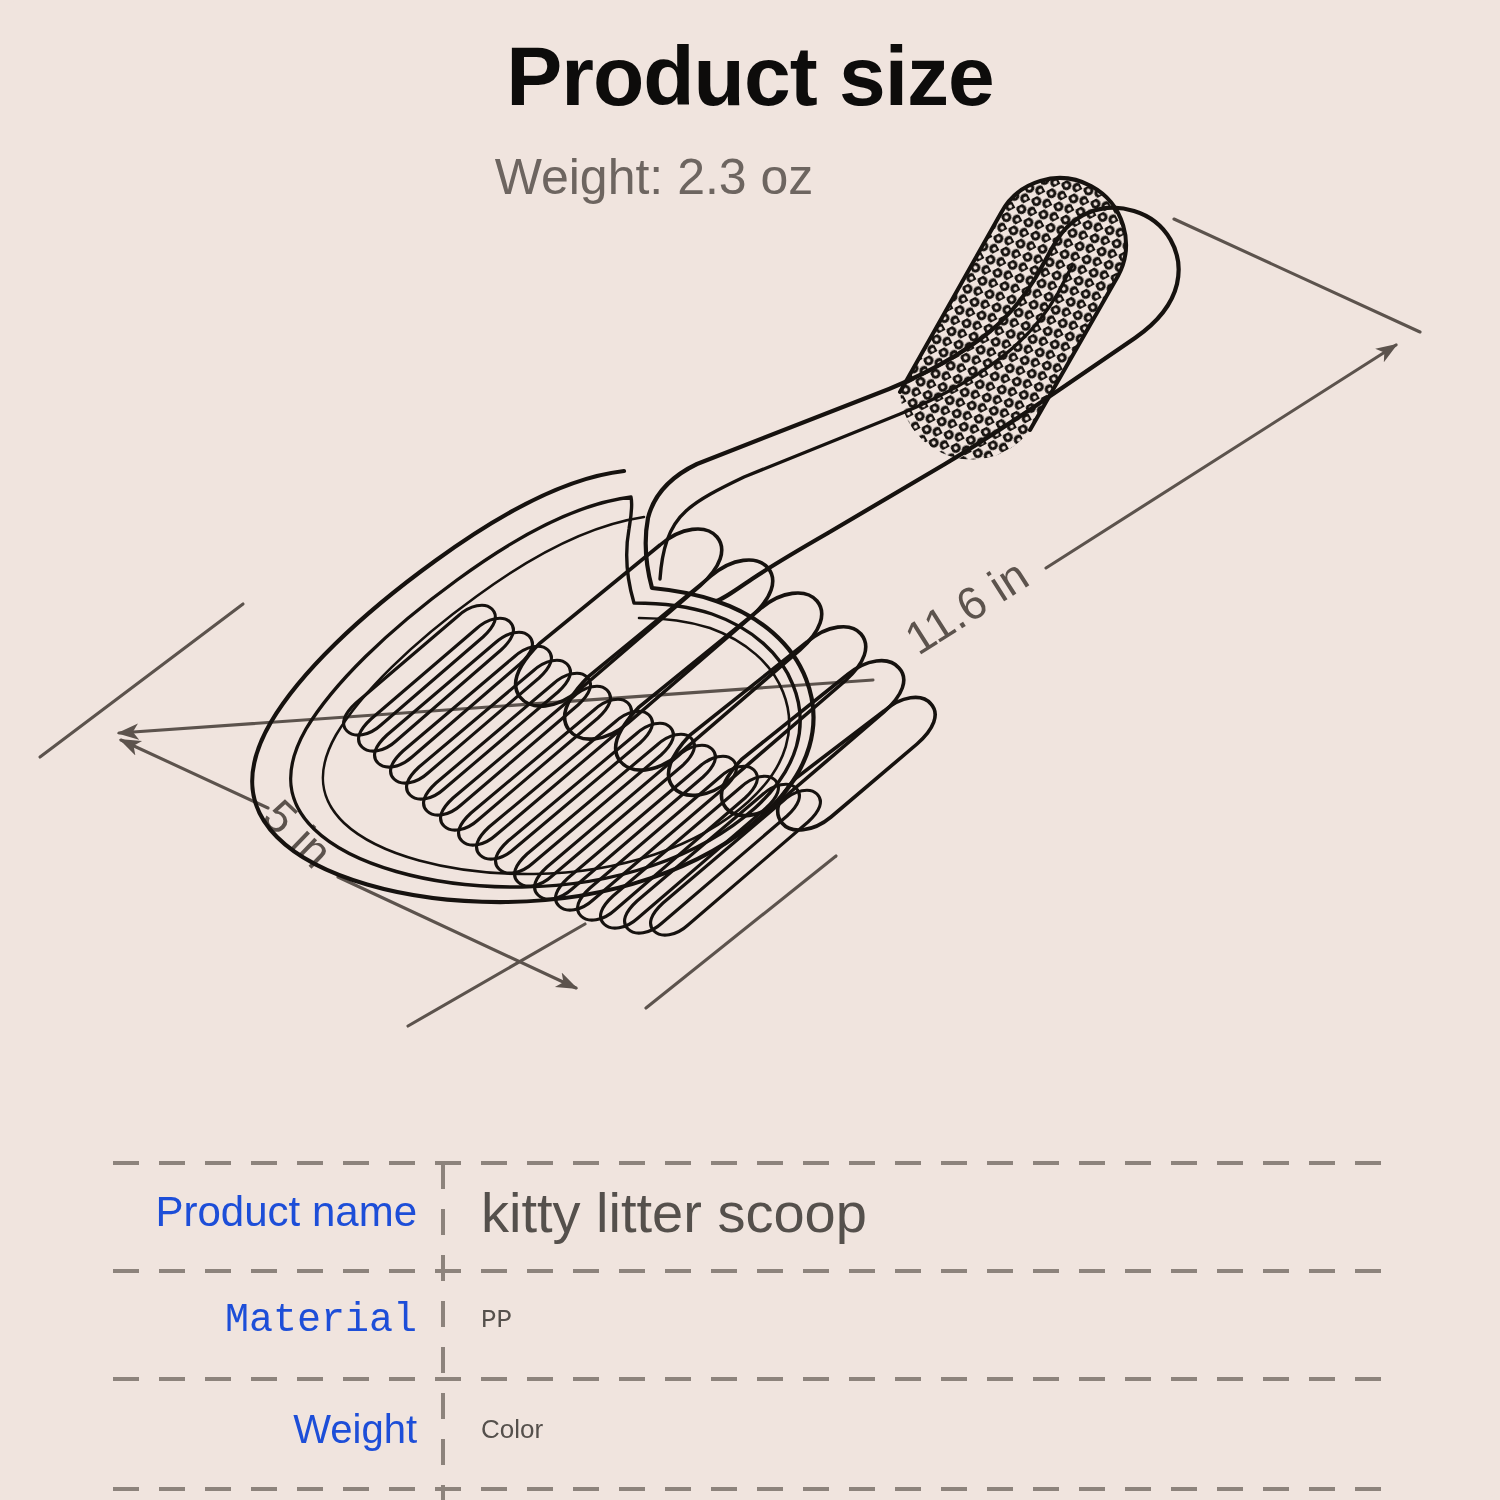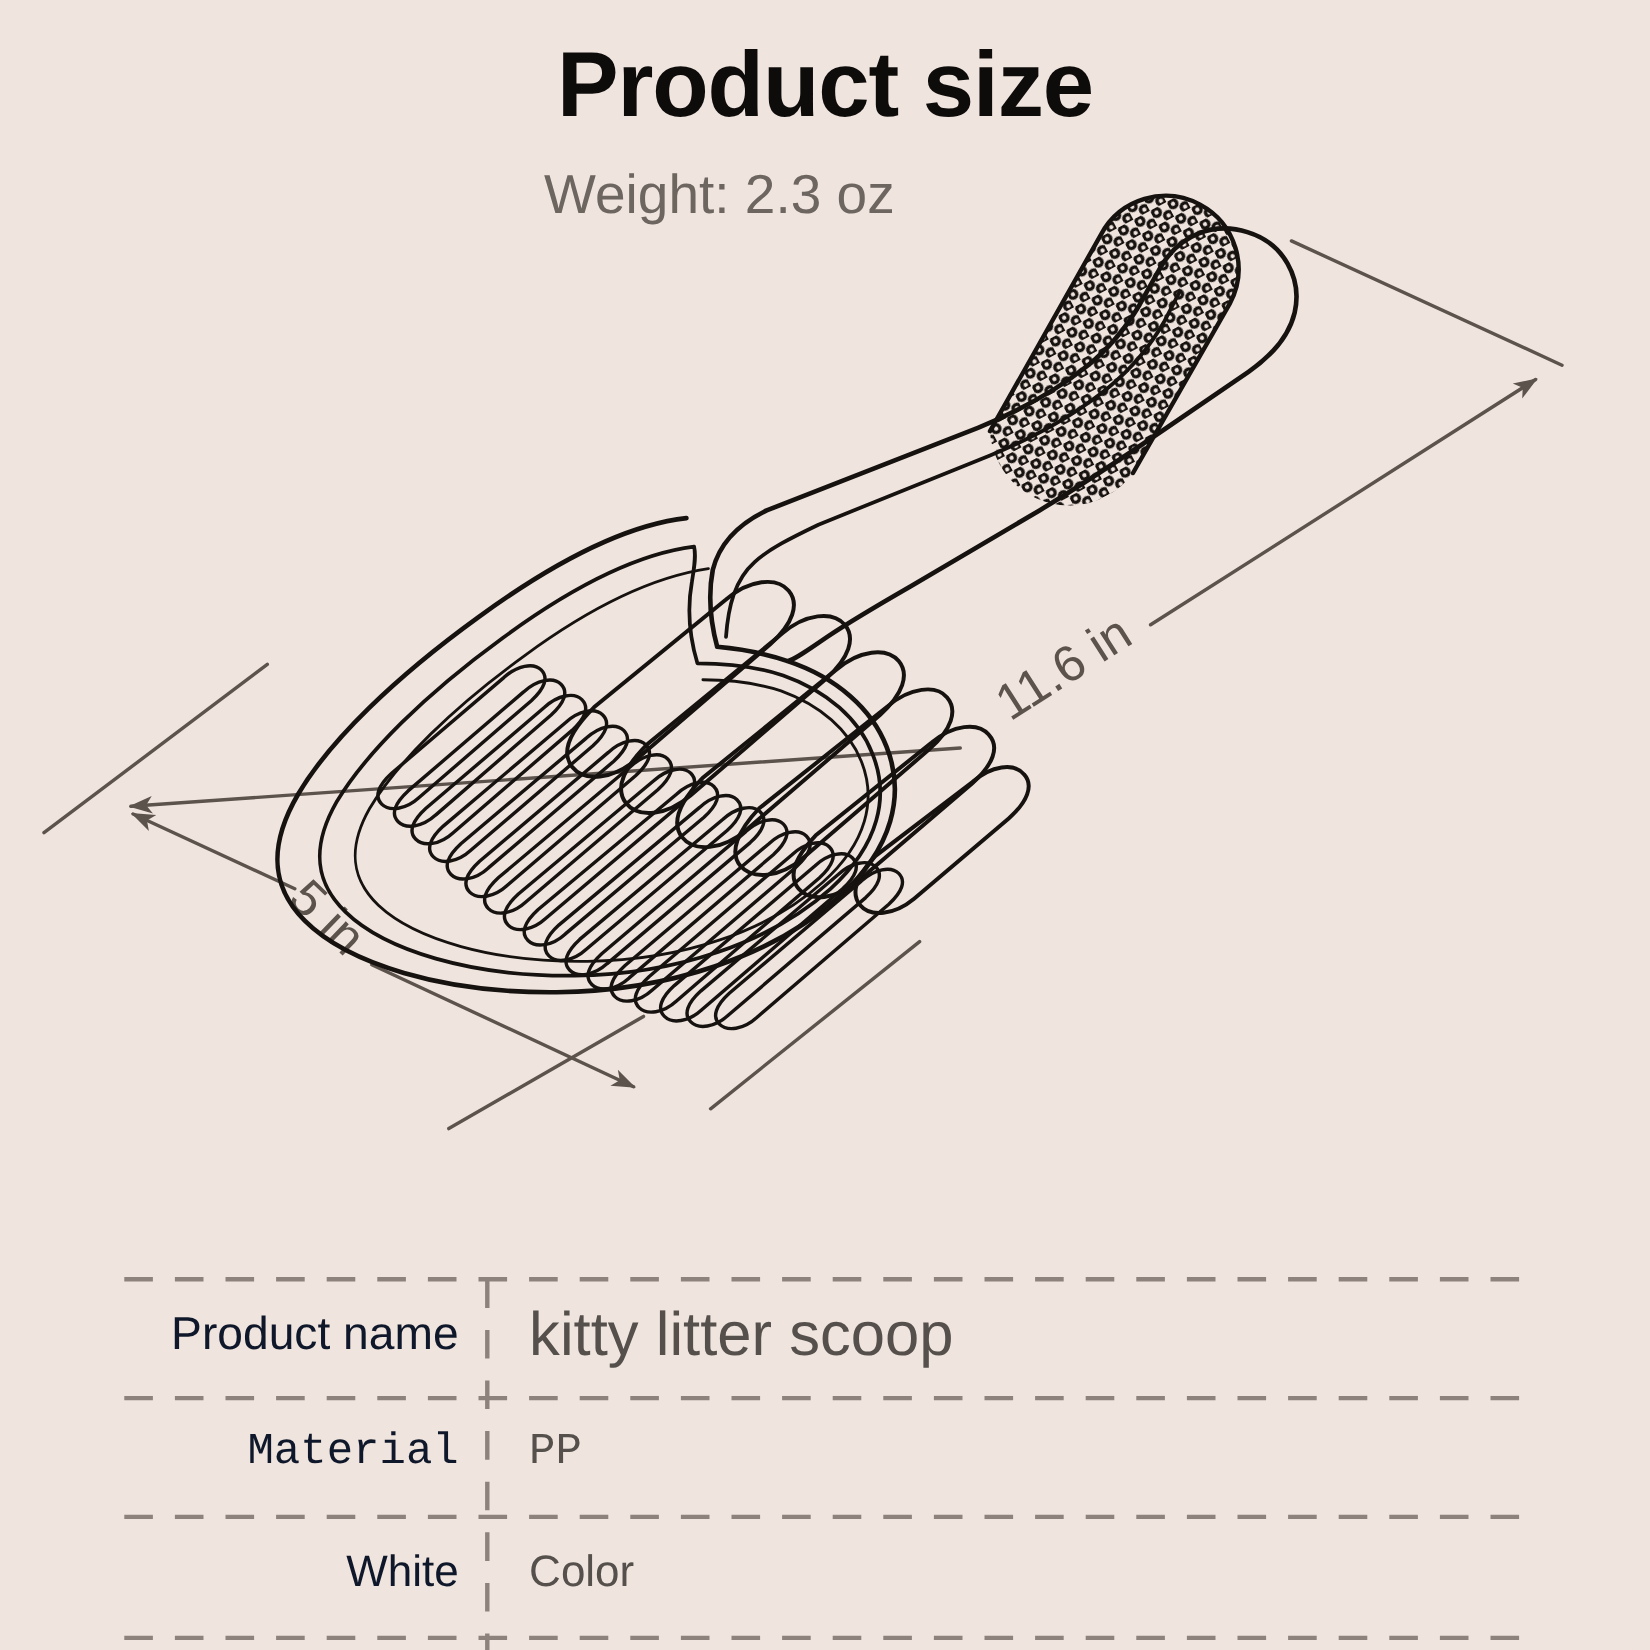--- a/index.html
+++ b/index.html
@@ -64,28 +64,28 @@
     width: 1280px;
     display: flex;
     align-items: center;
   }
   .spec-label {
     width: 330px;
     text-align: right;
     padding-right: 26px;
     box-sizing: border-box;
     font-size: 40px;
-    color: #0f172a;
+    color: #1d4ed8;
     white-space: nowrap;
   }
   .spec-value {
     flex: 1;
     padding-left: 38px;
     box-sizing: border-box;
-    font-size: 40px;
+    font-size: 26px;
     color: #55504c;
     white-space: nowrap;
   }
   .row-0 { top: 0px; height: 108px; }
   .row-1 { top: 108px; height: 108px; font-family: Liberation Mono, monospace; }
   .row-2 { top: 216px; height: 110px; }
   .spec-label-big { font-size: 42px; }
   .spec-value-big { font-size: 56px; }
 </style>
 </head>
@@ -258,18 +258,18 @@
   <div id="spec-table">
     <div class="spec-row row-0">
       <div class="spec-label spec-label-big">Product name</div>
       <div class="spec-value spec-value-big">kitty litter scoop</div>
     </div>
     <div class="spec-row row-1">
       <div class="spec-label">Material</div>
       <div class="spec-value">PP</div>
     </div>
     <div class="spec-row row-2">
-      <div class="spec-label">White</div>
+      <div class="spec-label">Weight</div>
       <div class="spec-value">Color</div>
     </div>
   </div>
 
 </div>
 
 </body></html>

